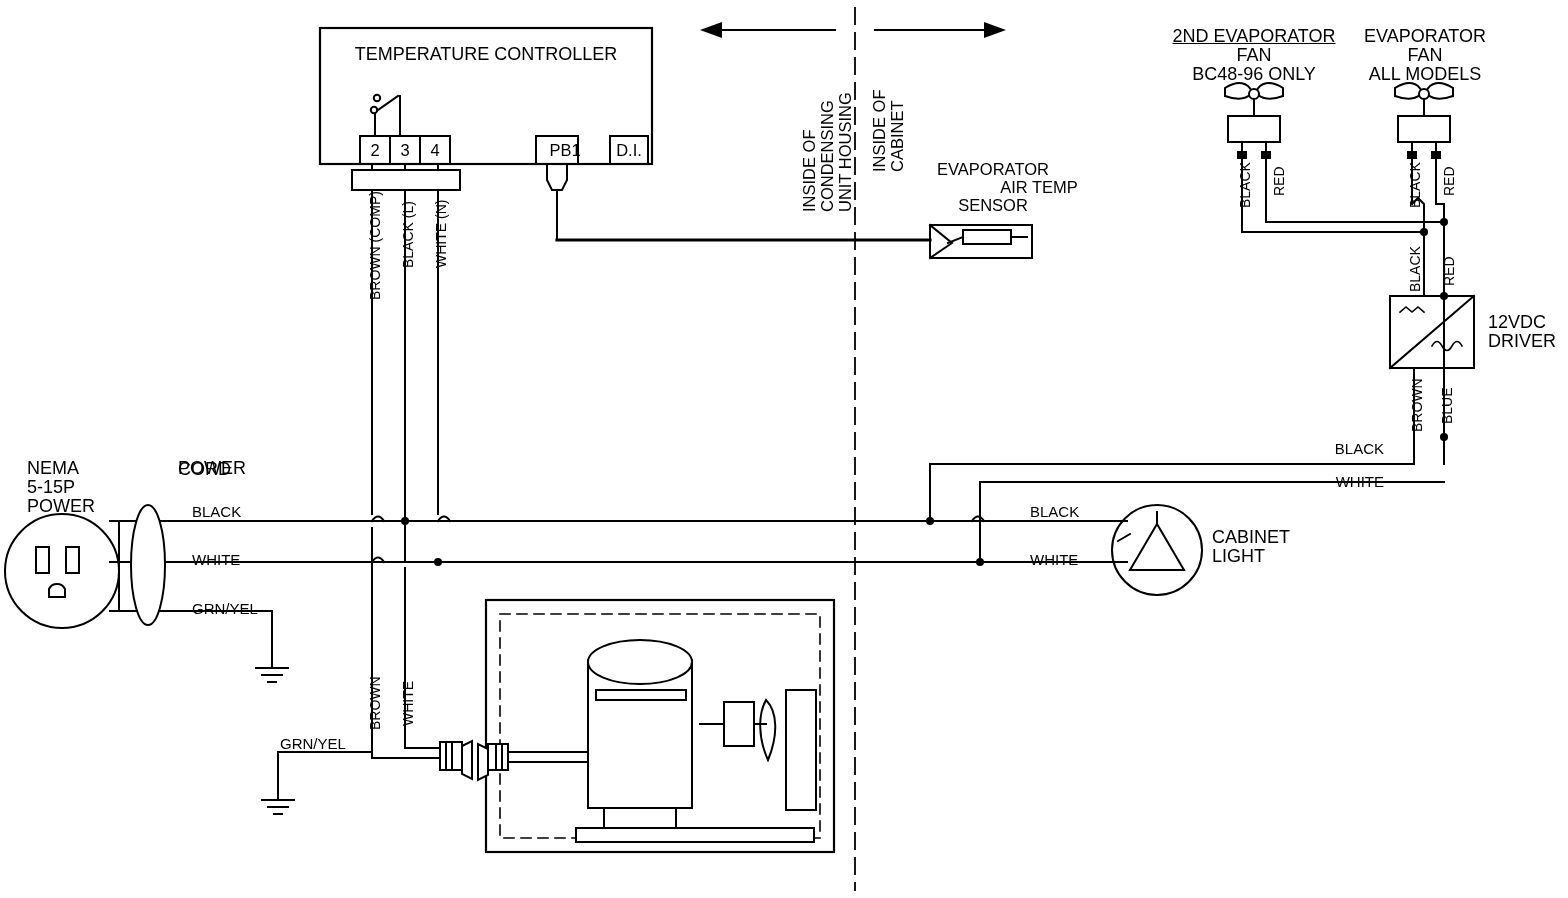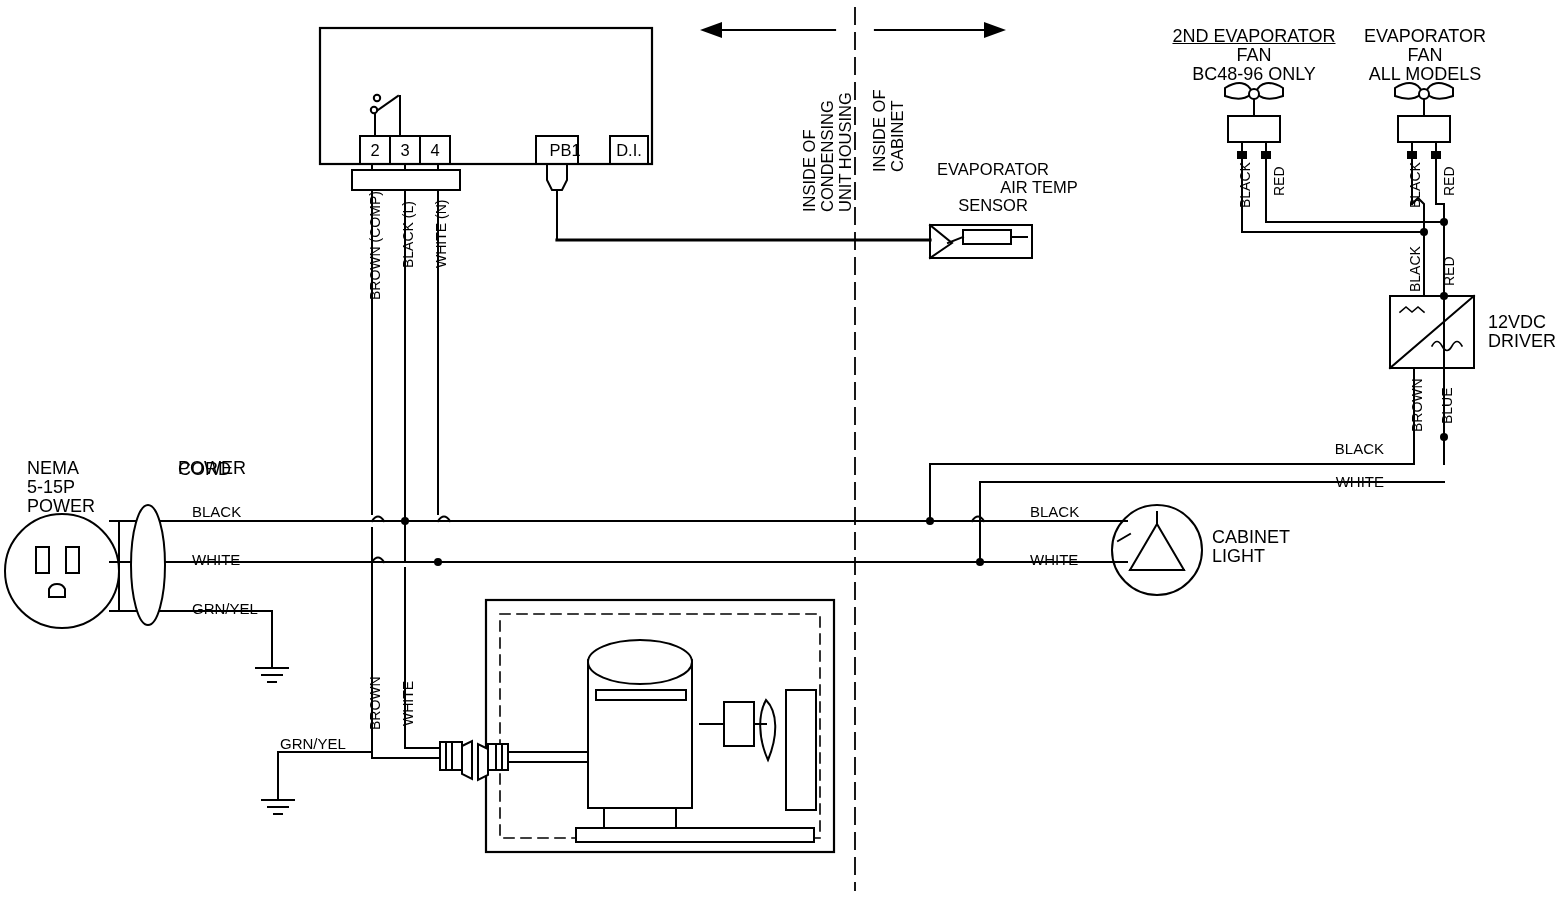--- a/index.html
+++ b/index.html
@@ -215,20 +215,21 @@
       <line x1="508" y1="752" x2="588" y2="752"></line>
       <line x1="508" y1="762" x2="588" y2="762"></line>
       <line x1="446" y1="742" x2="446" y2="770"></line>
       <line x1="452" y1="742" x2="452" y2="770"></line>
       <line x1="496" y1="744" x2="496" y2="770"></line>
       <line x1="502" y1="744" x2="502" y2="770"></line>
 
     </g>
   </svg>
 
+  <div class="lbl f14 c" style="left:346px; top:44px; width:280px;">TEMPERATURE CONTROLLER</div>
   <div class="lbl f13 c" style="left:360px; top:141px; width:30px;">2</div>
   <div class="lbl f13 c" style="left:390px; top:141px; width:30px;">3</div>
   <div class="lbl f13 c" style="left:420px; top:141px; width:30px;">4</div>
   <div class="lbl f13 c" style="left:536px; top:141px; width:42px;padding-left:8px;">PB1</div>
   <div class="lbl f13 c" style="left:610px; top:141px; width:38px;">D.I.</div>
 
   <div class="lbl f11 vert" style="left:368px; top:300px;">BROWN (COMP)</div>
   <div class="lbl f11 vert" style="left:401px; top:268px;">BLACK (L)</div>
   <div class="lbl f11 vert" style="left:434px; top:268px;">WHITE (N)</div>
 

